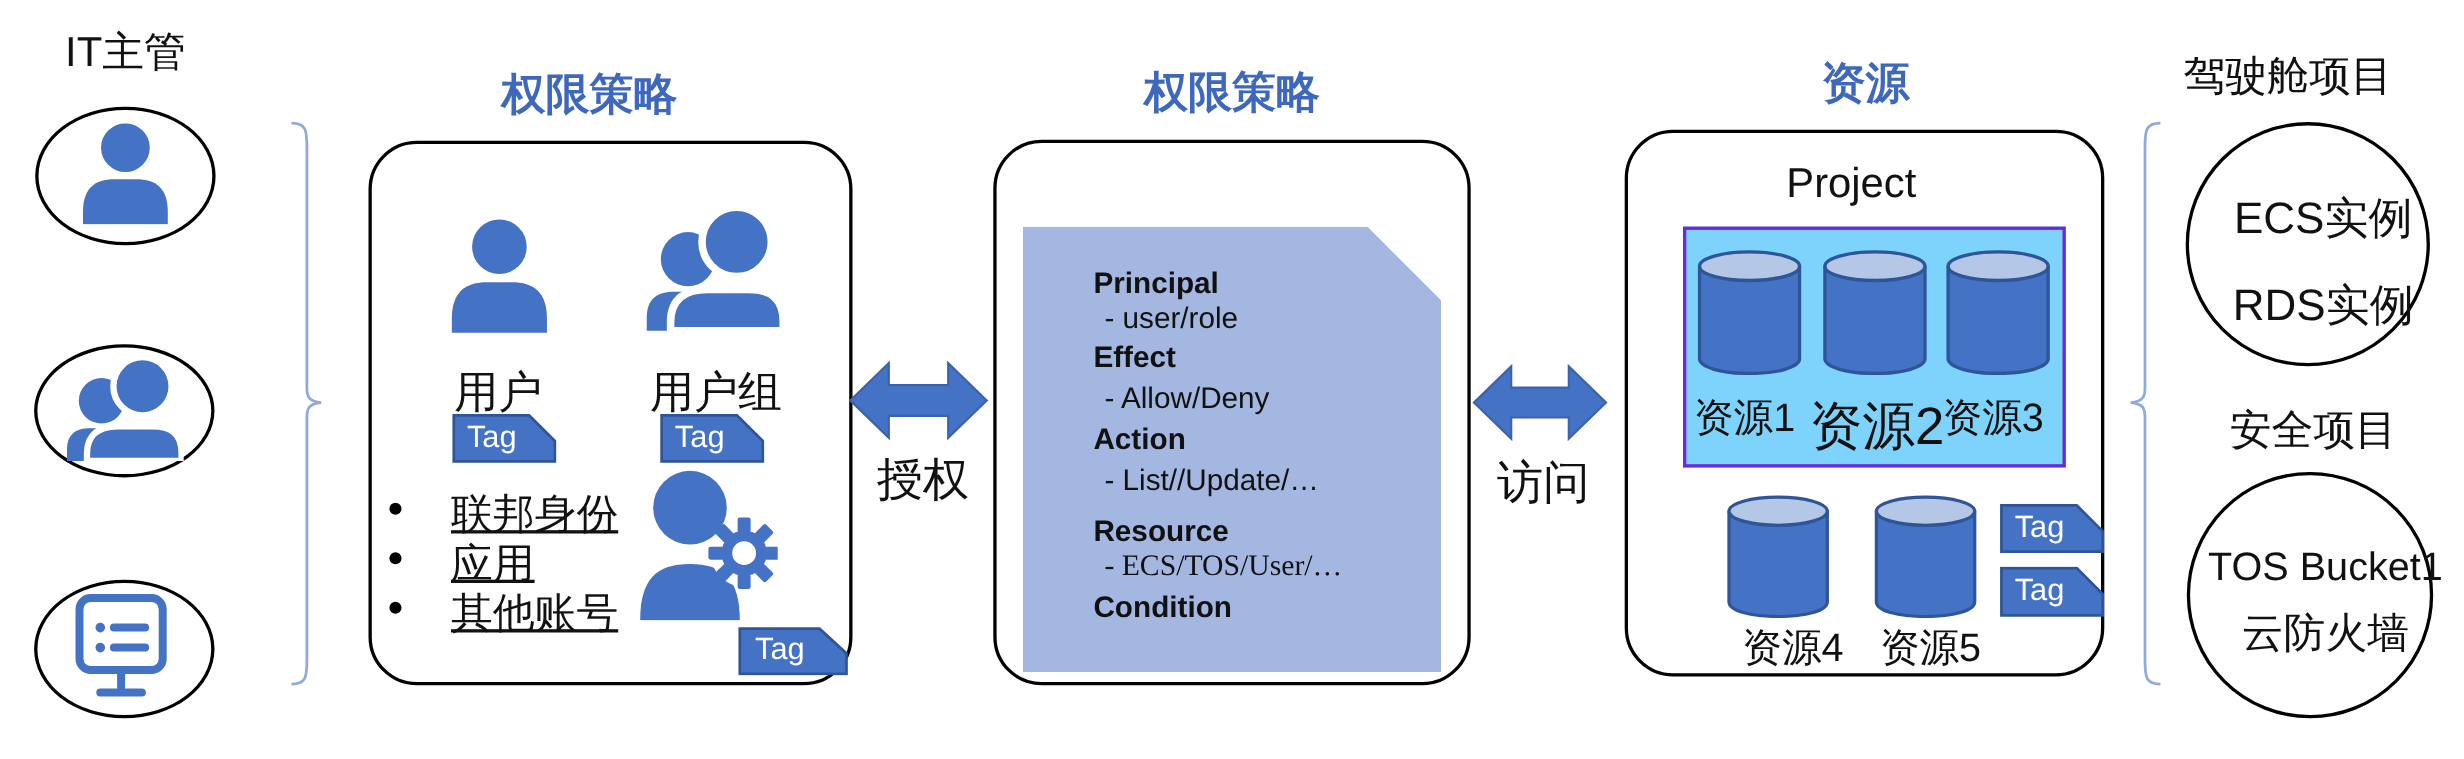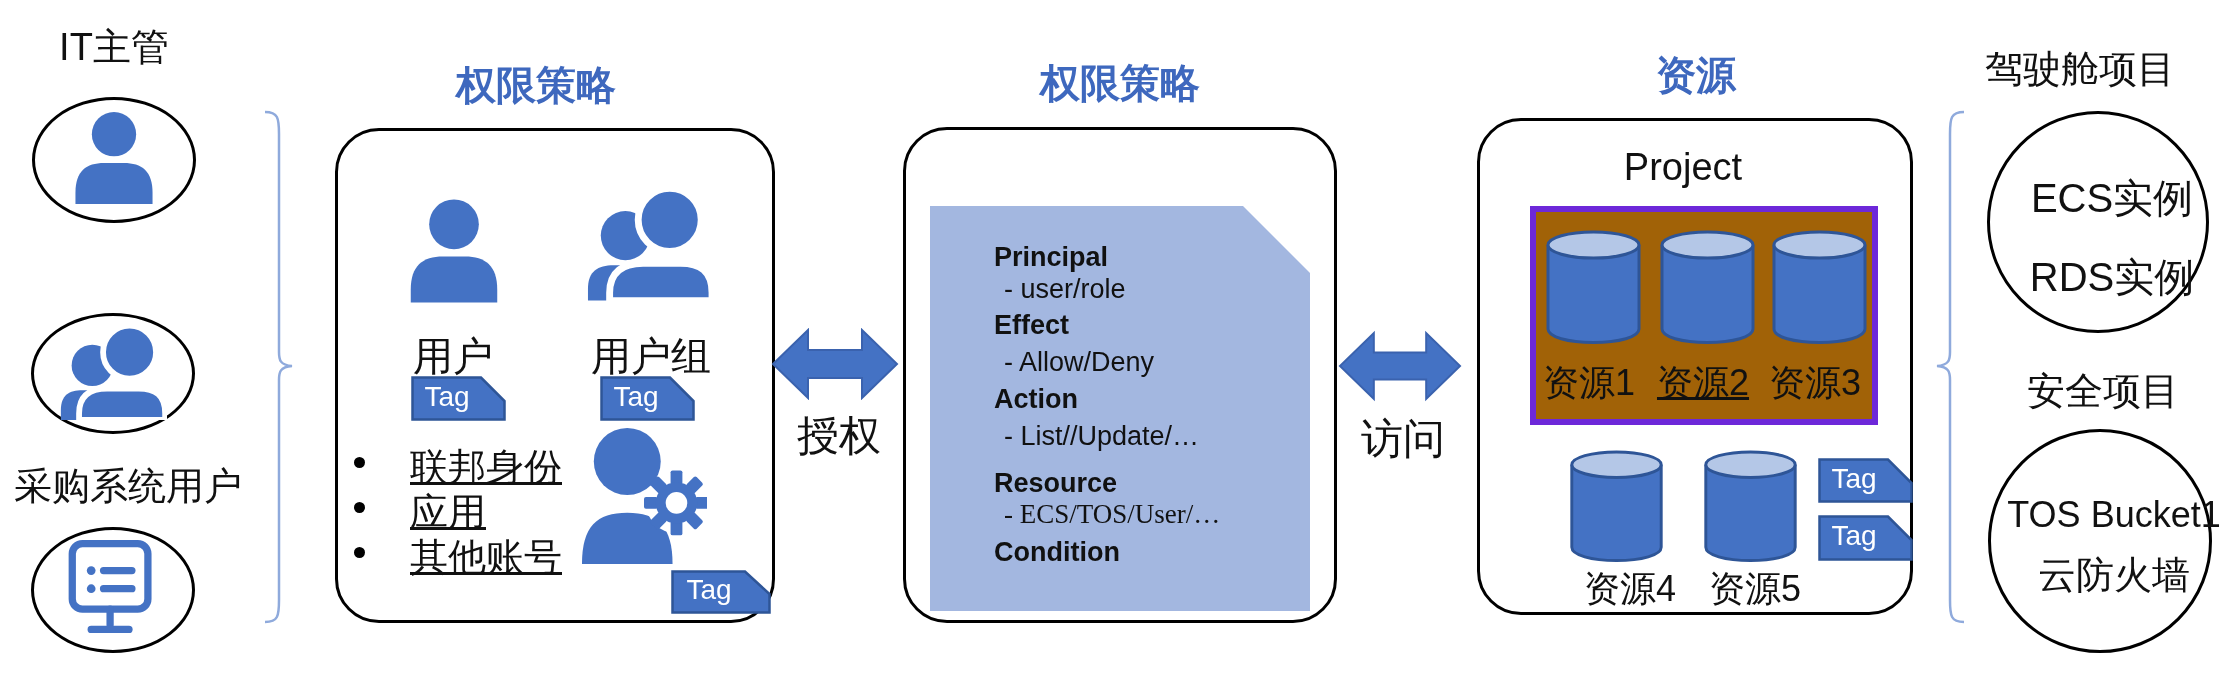--- a/index.html
+++ b/index.html
@@ -3,21 +3,21 @@
 <meta charset="utf-8">
 <style>
   * { margin:0; padding:0; box-sizing:border-box; }
   body { background:#ffffff; font-family:"Liberation Sans","DejaVu Sans",sans-serif; }
   .canvas { position:relative; width:2240px; height:690px; background:#fff; overflow:hidden; }
   .abs { position:absolute; }
   .lbl { position:absolute; color:#111; text-align:center; white-space:nowrap; }
   .blue-title { position:absolute; color:#3E68BE; font-weight:bold; font-size:40px; text-align:center; white-space:nowrap; }
   .ellipse { position:absolute; border:3.5px solid #000; border-radius:50%; display:flex; align-items:center; justify-content:center; }
   .panel { position:absolute; border:3.5px solid #000; border-radius:44px; background:#fff; }
-  .innerrect { position:absolute; border:6px solid #6d28d9; background:#a16207; }
+  .innerrect { position:absolute; border:3px solid #6d28d9; background:#7dd3fc; }
   .tag { position:absolute; }
   .tag svg { position:absolute; left:0; top:0; }
   .tag span { position:absolute; left:0; top:0; width:76%; height:92%; display:flex; align-items:center; justify-content:center; color:#fff; font-size:28px; }
   .doc { position:absolute; background:#A3B7E0; clip-path:polygon(0 0, calc(100% - 67px) 0, 100% 67px, 100% 100%, 0 100%); }
   .doc-line { position:absolute; font-size:27px; color:#111; white-space:nowrap; }
   .bold { font-weight:bold; }
   .bullet-dot { position:absolute; width:11px; height:11px; border-radius:50%; background:#000; }
   .bullet-text { position:absolute; font-size:38px; color:#111; text-decoration:underline; white-space:nowrap; }
   .arrow-label { position:absolute; font-size:42px; color:#111; text-align:center; white-space:nowrap; }
   .circle-member { position:absolute; width:100%; text-align:center; font-size:38px; color:#111; white-space:nowrap;margin-left:28px; }
@@ -43,21 +43,20 @@
     <span>
       <svg width="108" height="96" viewBox="0 0 130 116">
         <circle cx="40" cy="50" r="25" fill="#4472C4"></circle>
         <path d="M 2 116 L 2 104 C 2 86 12 80 28 80 L 42 80 L 42 116 Z" fill="#4472C4"></path>
         <circle cx="85" cy="34" r="32" fill="#4472C4" stroke="#fff" stroke-width="7"></circle>
         <path d="M 24 116 L 24 108 C 24 86 38 78 58 78 L 96 78 C 116 78 128 86 128 108 L 128 116 Z" fill="#4472C4" stroke="#fff" stroke-width="7"></path>
       </svg>
     </span>
   </div>
 
-  <div class="lbl" style="left:8px;top:461px;width:240px;font-size:38px;">采购系统用户</div>
 
   <div class="ellipse" style="left:31px;top:527px;width:164px;height:126px;">
     <span>
       <svg width="96" height="104" viewBox="0 0 132 142" fill="none" stroke="#4472C4" stroke-width="10" stroke-linecap="round" stroke-linejoin="round">
         <rect x="10" y="10" width="104" height="90" rx="14"></rect>
         <circle cx="36" cy="47" r="6" fill="#4472C4" stroke="none"></circle>
         <circle cx="36" cy="72" r="6" fill="#4472C4" stroke="none"></circle>
         <line x1="53" y1="47" x2="92" y2="47"></line>
         <line x1="53" y1="72" x2="92" y2="72"></line>
         <line x1="62" y1="100" x2="62" y2="122"></line>
@@ -190,21 +189,21 @@
           <ellipse cx="47.5" cy="15" rx="45.5" ry="13" fill="#B4C7E7" stroke="#2E5597" stroke-width="3"></ellipse>
         </svg>
       </span>
       <span class="abs" style="left:236px;top:18px;">
         <svg width="95" height="114" viewBox="0 0 95 114">
           <path d="M 2 15 L 2 99 C 2 107 22 112.5 47.5 112.5 C 73 112.5 93 107 93 99 L 93 15" fill="#4472C4" stroke="#2E5597" stroke-width="3"></path>
           <ellipse cx="47.5" cy="15" rx="45.5" ry="13" fill="#B4C7E7" stroke="#2E5597" stroke-width="3"></ellipse>
         </svg>
       </span>
       <div class="lbl" style="left:-2px;top:147px;width:110px;font-size:36px;">资源1</div>
-      <div class="lbl" style="left:112px;top:147px;width:110px;font-size:36px;text-decoration:underline;">资源2</div>
+      <div class="lbl" style="left:112px;top:147px;width:110px;font-size:48px;">资源2</div>
       <div class="lbl" style="left:224px;top:147px;width:110px;font-size:36px;">资源3</div>
     </div>
 
     <span class="abs" style="left:89px;top:329px;">
       <svg width="95" height="112" viewBox="0 0 95 114">
         <path d="M 2 15 L 2 99 C 2 107 22 112.5 47.5 112.5 C 73 112.5 93 107 93 99 L 93 15" fill="#4472C4" stroke="#2E5597" stroke-width="3"></path>
         <ellipse cx="47.5" cy="15" rx="45.5" ry="13" fill="#B4C7E7" stroke="#2E5597" stroke-width="3"></ellipse>
       </svg>
     </span>
     <span class="abs" style="left:223px;top:329px;">

